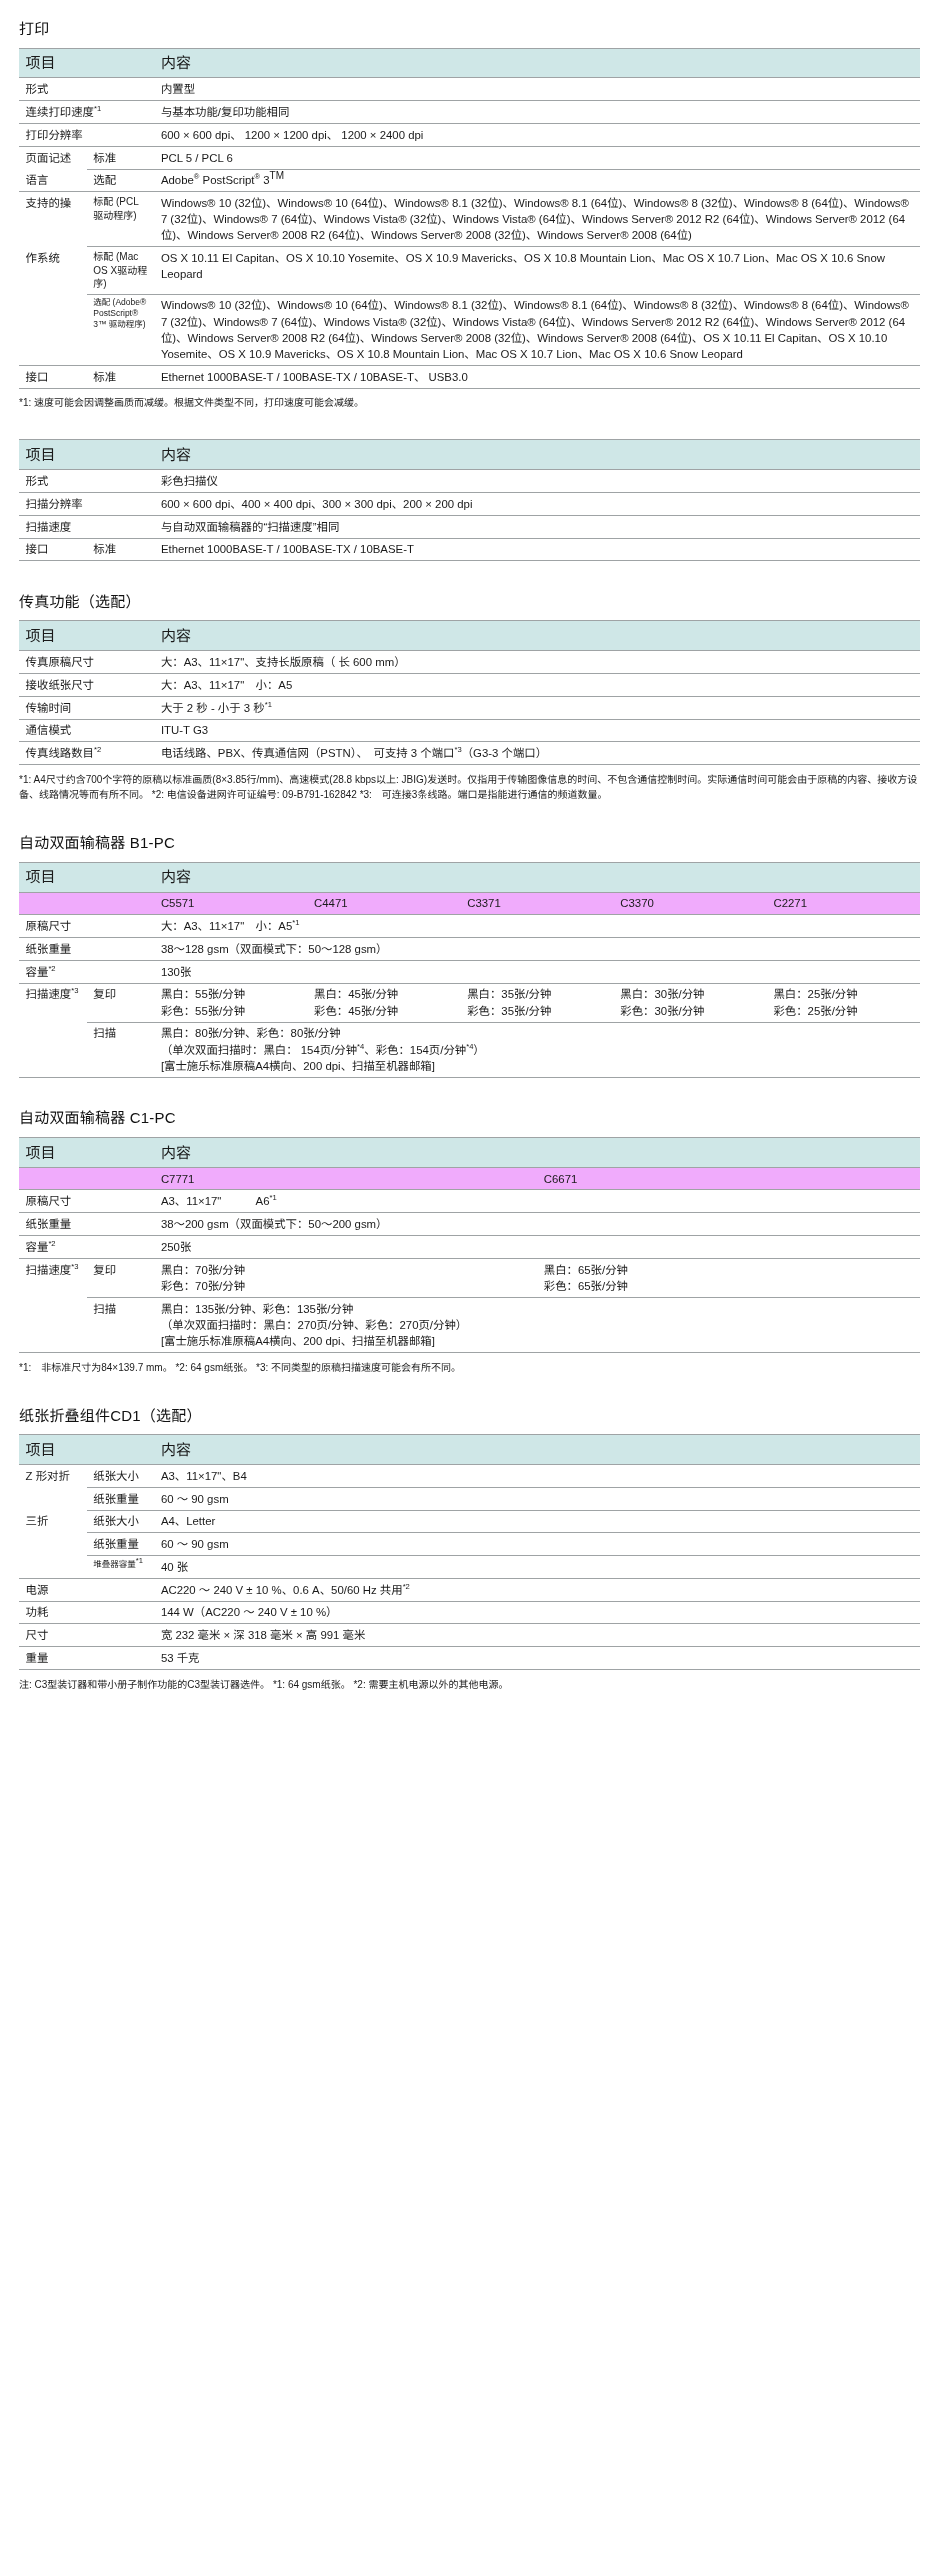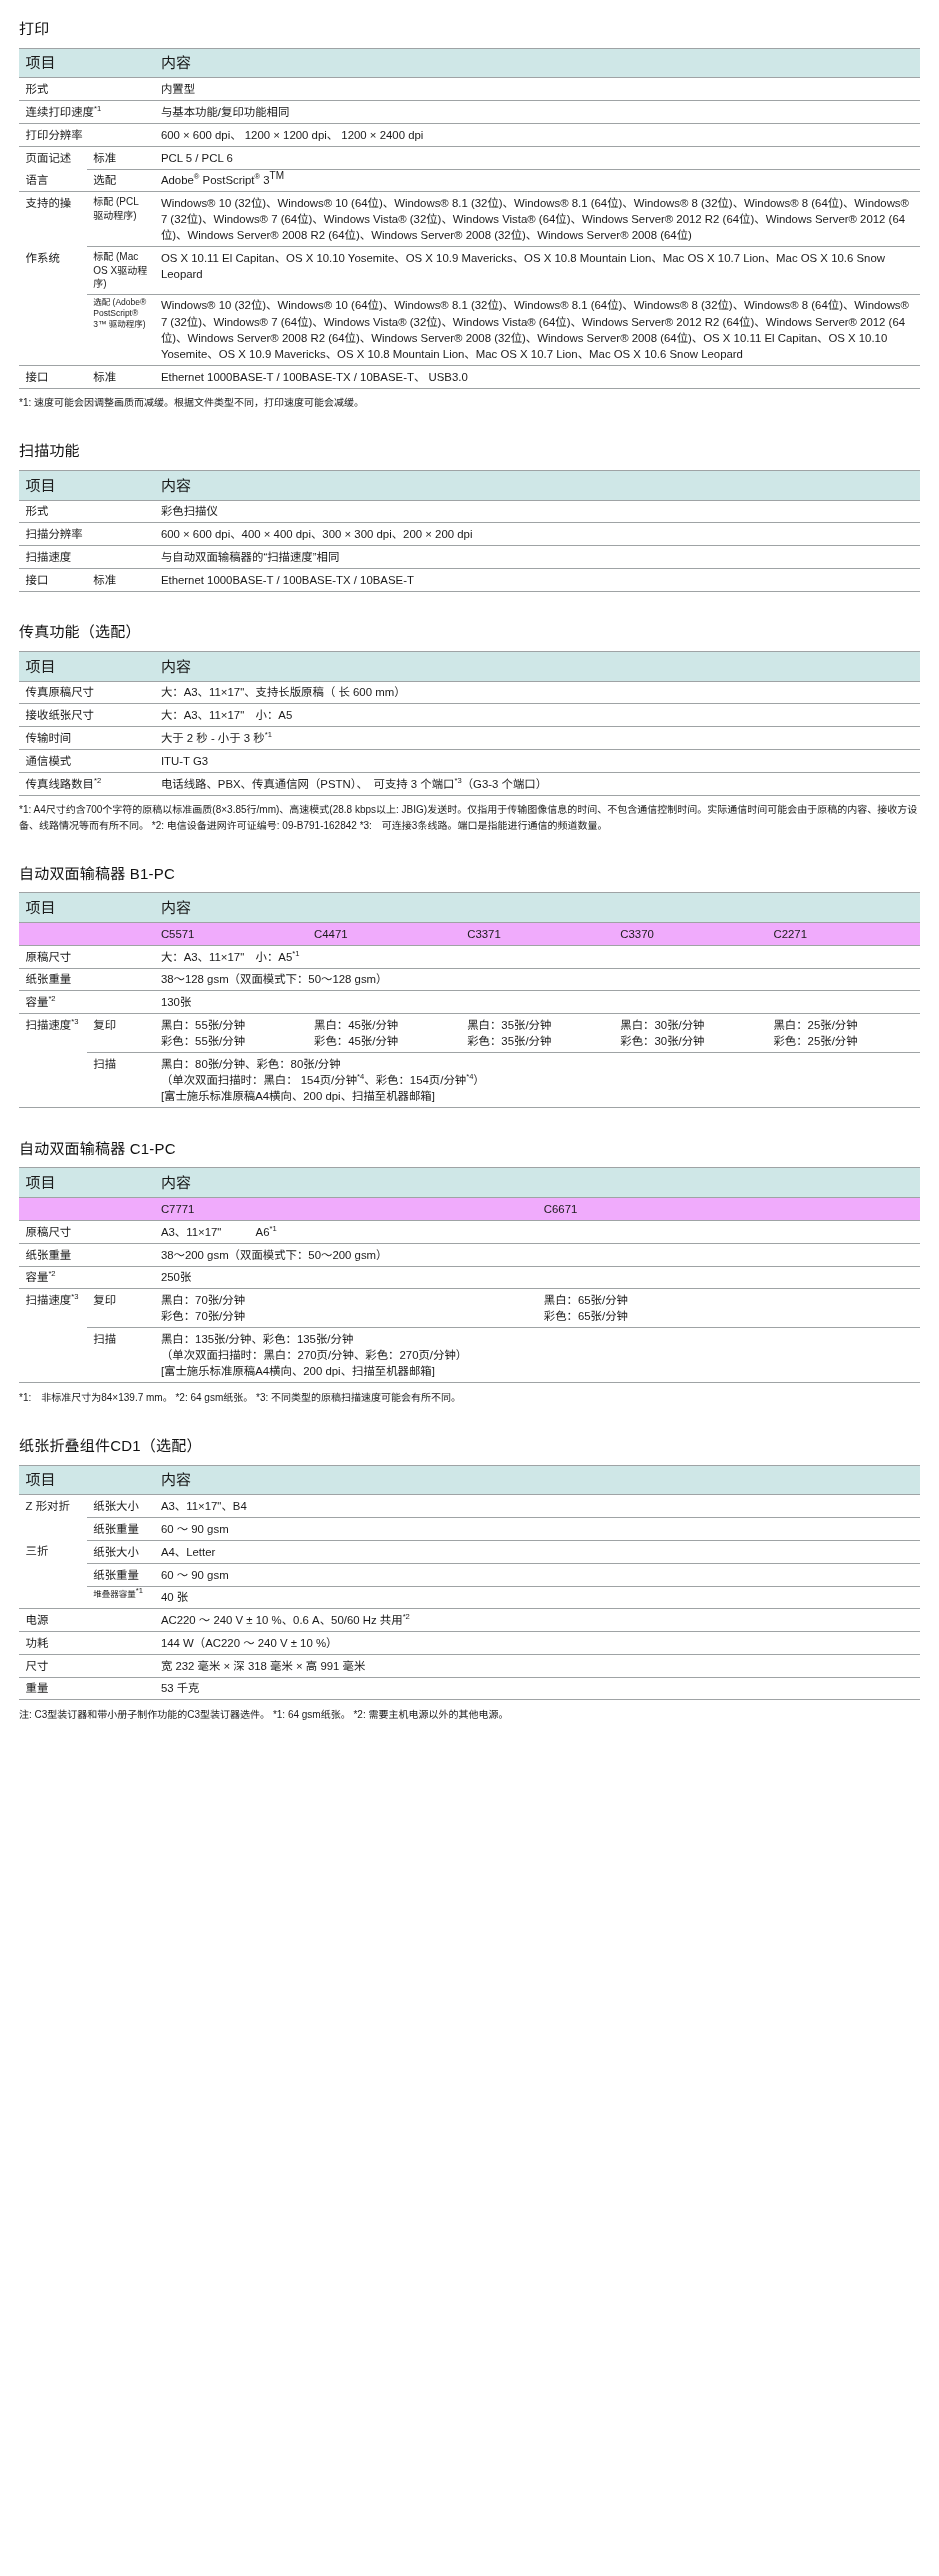--- a/index.html
+++ b/index.html
@@ -151,21 +151,20 @@
         <td class="lab">接口</td>
         <td class="sub vline">标准</td>
         <td class="vline">Ethernet 1000BASE-T / 100BASE-TX / 10BASE-T、 USB3.0</td>
       </tr>
     </tbody>
       </table>
     <p class="note">*1: 速度可能会因调整画质而减缓。根据文件类型不同，打印速度可能会减缓。</p>
   </div>
 
   <div class="section">
-    <h2 class="sec-title">扫描功能</h2>
     <table class="spec">
       <tbody>
           <tr class="hdr">
         <th class="lab" colspan="2">项目</th>
         <th>内容</th>
       </tr>
       <tr>
         <td class="lab" colspan="2">形式</td>
         <td class="vline">彩色扫描仪</td>
       </tr>

